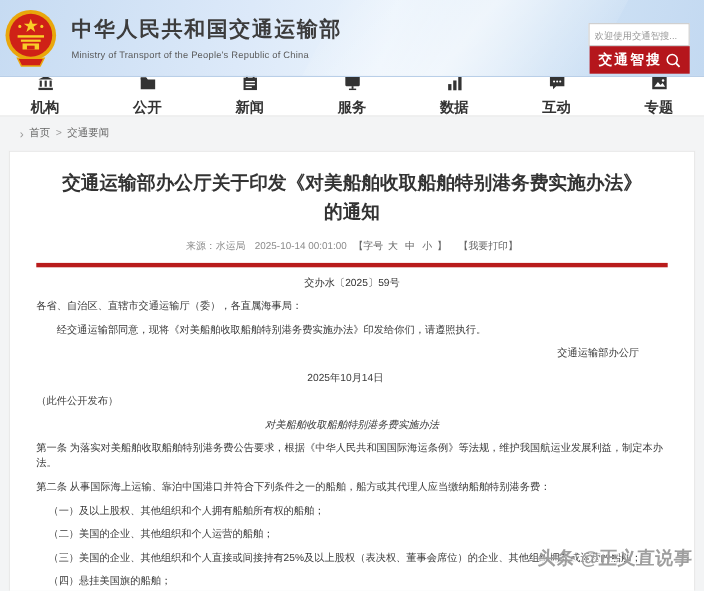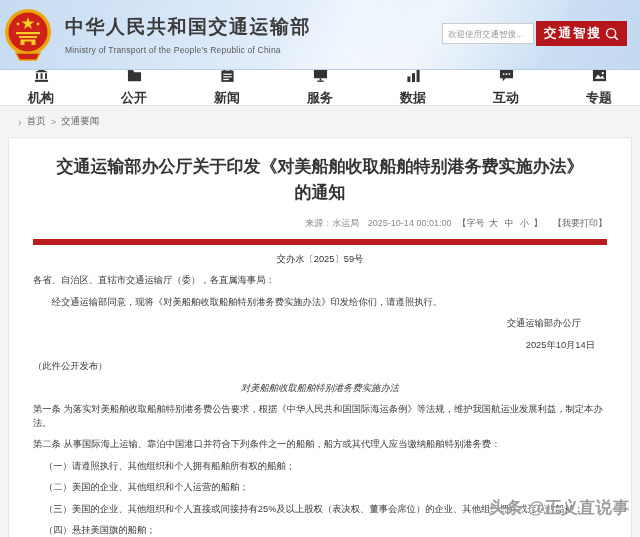--- a/index.html
+++ b/index.html
@@ -18,21 +18,21 @@
   .site-header::before {
     content: ""; position: absolute; top: -30px; right: 90px;
     width: 260px; height: 140px; transform: skewX(-28deg);
     background: linear-gradient(105deg, rgba(255,255,255,0) 0%, rgba(255,255,255,.55) 50%, rgba(255,255,255,0) 100%);
   }
   .header-inner { position: relative; display: flex; align-items: center; height: 100%; padding-left: 3px; }
   .emblem { width: 50px; height: 56px; flex: 0 0 auto; margin-top: -2px; }
   .site-identity { margin-left: 12px; }
   .site-name { font-size: 19px; font-weight: bold; color: #3c3c3c; letter-spacing: 1.5px; }
   .site-name-en { font-size: 8.5px; color: #5a5a5a; margin-top: 5px; letter-spacing: .2px; }
-  .search-area { position: absolute; right: 13px; top: 21px; display: flex; align-items: center; }
+  .search-area { position: absolute; right: 13px; top: 21px; display: flex; align-items: center; flex-direction: column; }
   .search-input {
     width: 92px; height: 21px; border: 1px solid #ccc; background: #fff;
     font-size: 8.5px; color: #555; padding: 0 5px; outline: none;
   }
   .search-input::placeholder { color: #999; }
   .search-btn {
     height: 25px; margin-left: 2px; border: none; cursor: pointer;
     background: #b5161c; color: #fff; font-weight: bold; font-size: 12.5px;
     letter-spacing: 2px; padding: 0 8px; display: flex; align-items: center; gap: 3px;
     font-family: inherit;
@@ -58,34 +58,34 @@
   
   .article-card {
     position: relative; margin: 0 8px; background: #fff;
     border: 1px solid #e7e7e7; padding: 14px 14px 60px; min-height: 420px;
   }
   .article-title {
     font-size: 17px; font-weight: bold; color: #333; text-align: center;
     line-height: 1.5; margin: 2px 28px 0;
   }
   .meta-row {
-    display: flex; justify-content: flex-end; align-items: center;
-    margin: 12px 10px 0; padding-bottom: 9px; border-bottom: 6px solid #b91c1c;
+    display: flex; justify-content: center; align-items: center;
+    margin: 12px 10px 0; padding-bottom: 9px; border-bottom: 4px solid #b91c1c;
     font-size: 9px; color: #8a8a8a;
   }
   .meta-left span { margin-right: 6px; }
   .meta-right { color: #666; }
   .meta-right .fs-link { cursor: pointer; margin: 0 2px; }
   .meta-right .print-link { cursor: pointer; margin-left: 8px; }
   .article-body { padding: 0 10px; font-size: 9.3px; color: #3a3a3a; }
   .article-body p { line-height: 1.45; margin-top: 8px; }
   .doc-number { text-align: center; margin-top: 11px; color: #333; }
   .indent { text-indent: 2em; }
   .align-right-signer { text-align: right; padding-right: 26px; }
-  .align-right-date { text-align: right; padding-right: 12px; }
+  .align-right-date { text-align: center; padding-right: 12px; }
   .public-note { margin-top: 10px; }
   .doc-subtitle { text-align: center; margin-top: 20px; margin-bottom: 2px; font-style: italic; }
   .list-item { margin-left: 11px; }
   
   .watermark {
     position: absolute; right: 10px; top: 497px;
     font-size: 16.5px; font-weight: bold; color: #9e9e9e;
     text-shadow: 2px 2px 0 rgba(255,255,255,.95);
     letter-spacing: .5px; transform: skewX(-4deg);
     white-space: nowrap; pointer-events: none;
@@ -217,21 +217,21 @@
   <div class="article-body">
     <p class="doc-number">交办水〔2025〕59号</p>
     <p>各省、自治区、直辖市交通运输厅（委），各直属海事局：</p>
     <p class="indent">经交通运输部同意，现将《对美船舶收取船舶特别港务费实施办法》印发给你们，请遵照执行。</p>
     <p class="align-right-signer">交通运输部办公厅</p>
     <p class="align-right-date">2025年10月14日</p>
     <p class="public-note">（此件公开发布）</p>
     <p class="doc-subtitle">对美船舶收取船舶特别港务费实施办法</p>
     <p>第一条 为落实对美船舶收取船舶特别港务费公告要求，根据《中华人民共和国国际海运条例》等法规，维护我国航运业发展利益，制定本办法。</p>
     <p>第二条 从事国际海上运输、靠泊中国港口并符合下列条件之一的船舶，船方或其代理人应当缴纳船舶特别港务费：</p>
-    <p class="list-item">（一）请遵照执行、其他组织和个人拥有船舶所有权的船舶；</p>
+    <p class="list-item">（一）及以上股权、其他组织和个人拥有船舶所有权的船舶；</p>
     <p class="list-item">（二）美国的企业、其他组织和个人运营的船舶；</p>
     <p class="list-item">（三）美国的企业、其他组织和个人直接或间接持有25%及以上股权（表决权、董事会席位）的企业、其他组织拥有或运营的船舶；</p>
     <p class="list-item">（四）悬挂美国旗的船舶；</p>
 
   </div>
 </div>
 
 <div class="watermark">头条 @正义直说事</div>
 
 </body></html>

